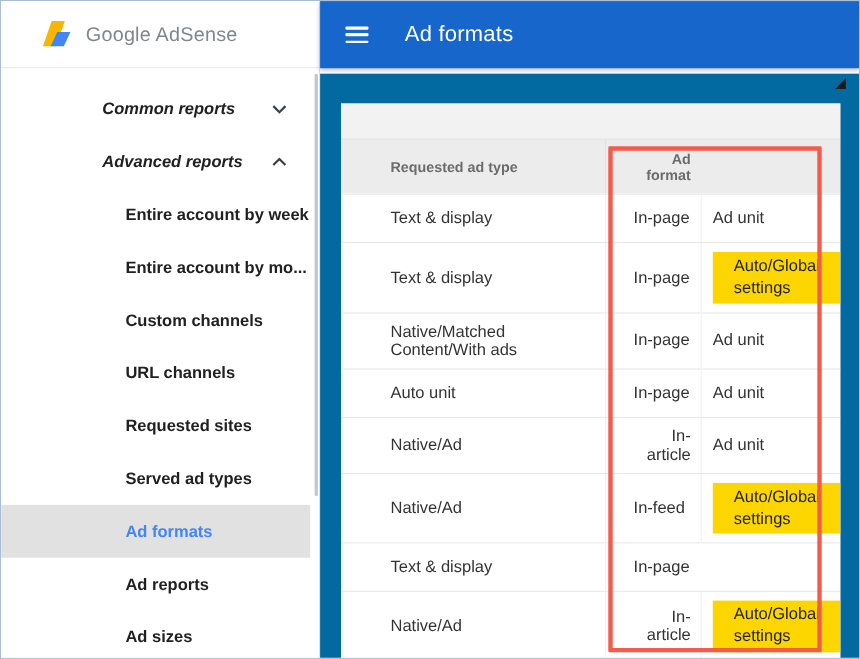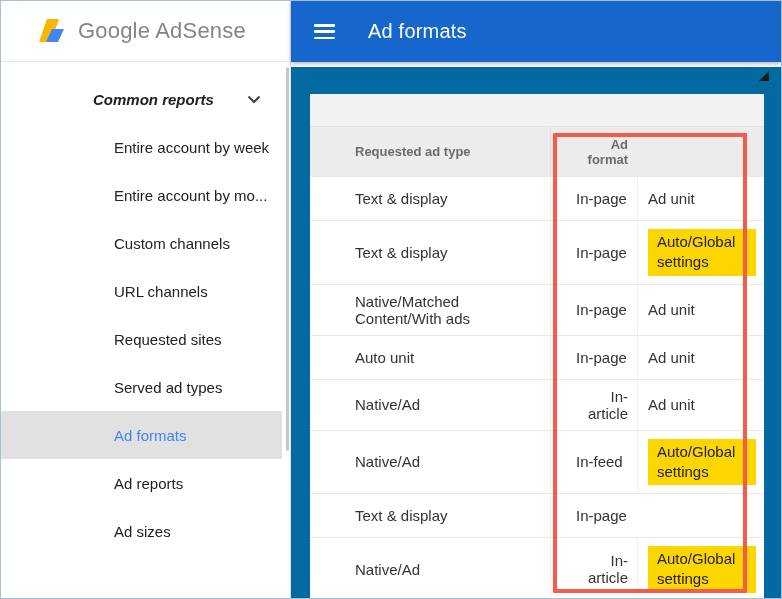--- a/index.html
+++ b/index.html
@@ -3,23 +3,23 @@
 <meta charset="utf-8">
 <style>
   * { margin:0; padding:0; box-sizing:border-box; }
   html,body { width:782px; height:599px; background:#fff; font-family:"Liberation Sans","DejaVu Sans",sans-serif; }
   .screen { position:relative; width:782px; height:599px; border:1px solid #a9bed6; background:#fff; overflow:hidden; }
 
   
   .sidebar { position:absolute; left:0; top:0; width:290px; height:597px; background:#fff; border-right:1px solid #e0e0e0; }
   .logo-bar { height:61px; border-bottom:1px solid #e8e8e8; display:flex; align-items:center; padding-left:38px; }
   .logo-glyph { width:27px; height:25px; margin-right:12px; flex:0 0 auto; }
-  .logo-text { font-size:22px; color:#80868b; letter-spacing:.2px; }
+  .logo-text { font-size:18px; color:#80868b; letter-spacing:.2px; }
   .nav { margin-top:13px; }
-  .nav-section, .nav-item { height:48px; display:flex; align-items:center; font-size:15px; color:#212121; cursor:pointer; }
+  .nav-section, .nav-item { height:48px; display:flex; align-items:center; font-size:15px; color:#212121; cursor:pointer;font-weight:bold; }
   .nav-section { padding-left:92px; padding-right:29px; font-weight:700;font-style:italic; }
   .nav-section .sec-label { flex:1; }
   .nav-item { padding-left:113px; }
   .nav-item.selected { background:#e1e1e1; margin-right:8px; color:#4285f4; }
   .chev { width:14px; height:9px; flex:0 0 auto; }
   .sb-thumb { position:absolute; right:1px; top:66px; width:3px; height:384px; background:#c6c6c6; border-radius:2px; }
 
   
   .appbar { position:absolute; left:290px; top:0; width:490px; height:61px; background:#1766cb; display:flex; align-items:center; box-shadow:0 2px 4px rgba(0,0,0,.28); z-index:5; }
   .hamburger { margin-left:23px; width:21px; height:15px; display:flex; flex-direction:column; justify-content:space-between; cursor:pointer; }
@@ -29,21 +29,21 @@
   
   .main-body { position:absolute; left:290px; top:66px; width:490px; height:536px; background:#0369a1; }
   .card { position:absolute; left:19px; top:27px; width:454px; height:510px; overflow:hidden; background:#fff; }
   .card-top { height:32px; background:#f2f2f2; }
   .thead { height:50px; background:#ececec; border-top:1px solid #e4e4e4; display:flex; align-items:center; font-size:13px; font-weight:700; color:#6b6b6b; }
   .trow { display:flex; align-items:center; background:#fff; border-top:1px solid #e8e8e8; min-height:44px; font-size:15px; color:#333; }
   .c1 { width:240px; padding:8px 10px 8px 45px; }
   .c2 { width:87px;  padding:8px 9px 8px 25px; border-left:1px solid #f0f0f0; align-self:stretch; display:flex; align-items:center;text-align:right; }
   .c3 { width:127px; padding:8px 8px 8px 10px; border-left:1px solid #f0f0f0; align-self:stretch; display:flex; align-items:center; }
   .thead .c2, .thead .c3 { border-left-color:#e2e2e2; }
-  .chip { display:inline-block; background:#fdd600; color:#212121; padding:3px 9px; line-height:1.35; }
+  .chip { display:inline-block; background:#fdd600; color:#212121; padding:3px 19px; line-height:1.35; }
 
   .annotation-box { position:absolute; left:262px; top:66px; width:194px; height:460px; border:4px solid #f45b4b; border-radius:1px; z-index:6; pointer-events:none; }
   .corner-tri { position:absolute; left:468px; top:4px; width:10px; height:10px; }
 </style>
 </head>
 <body>
 
 <div class="screen">
 
   <div class="sidebar">
@@ -55,20 +55,26 @@
       <span class="logo-text">Google AdSense</span>
     </div>
 
     <div class="nav">
       <div class="nav-section">
         <span class="sec-label">Common reports</span>
         <svg class="chev" viewBox="0 0 14 9">
           <polyline points="1.5,1.5 7,7 12.5,1.5" fill="none" stroke="#3c4043" stroke-width="2"></polyline>
         </svg>
       </div>
+      <div class="nav-section">
+        <span class="sec-label">Advanced reports</span>
+        <svg class="chev" viewBox="0 0 14 9">
+          <polyline points="1.5,7 7,1.5 12.5,7" fill="none" stroke="#3c4043" stroke-width="2"></polyline>
+        </svg>
+      </div>
       <div id="nav-items">
           <div class="nav-item">
     <span>Entire account by week</span>
   </div>
           <div class="nav-item">
     <span>Entire account by mo...</span>
   </div>
           <div class="nav-item">
     <span>Custom channels</span>
   </div>

